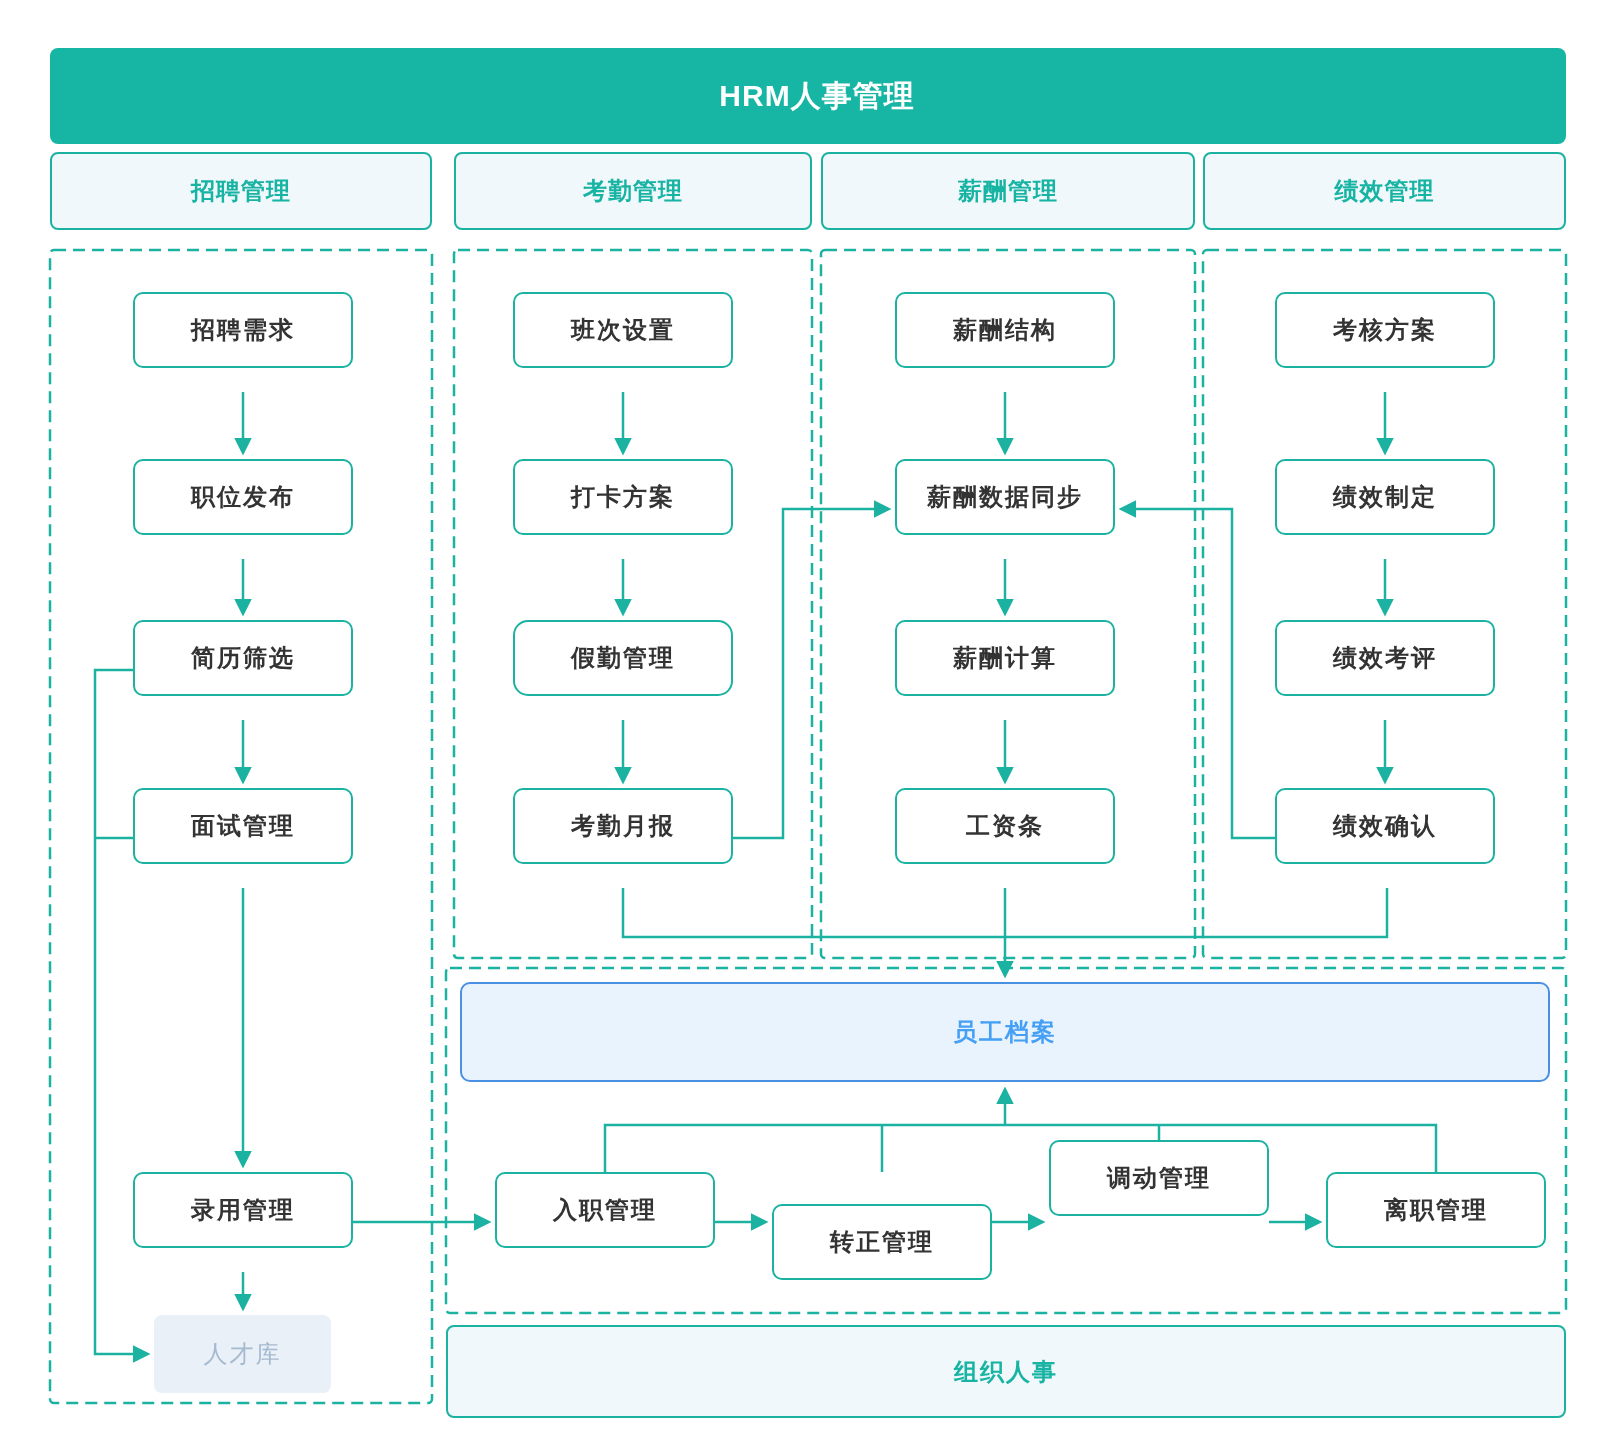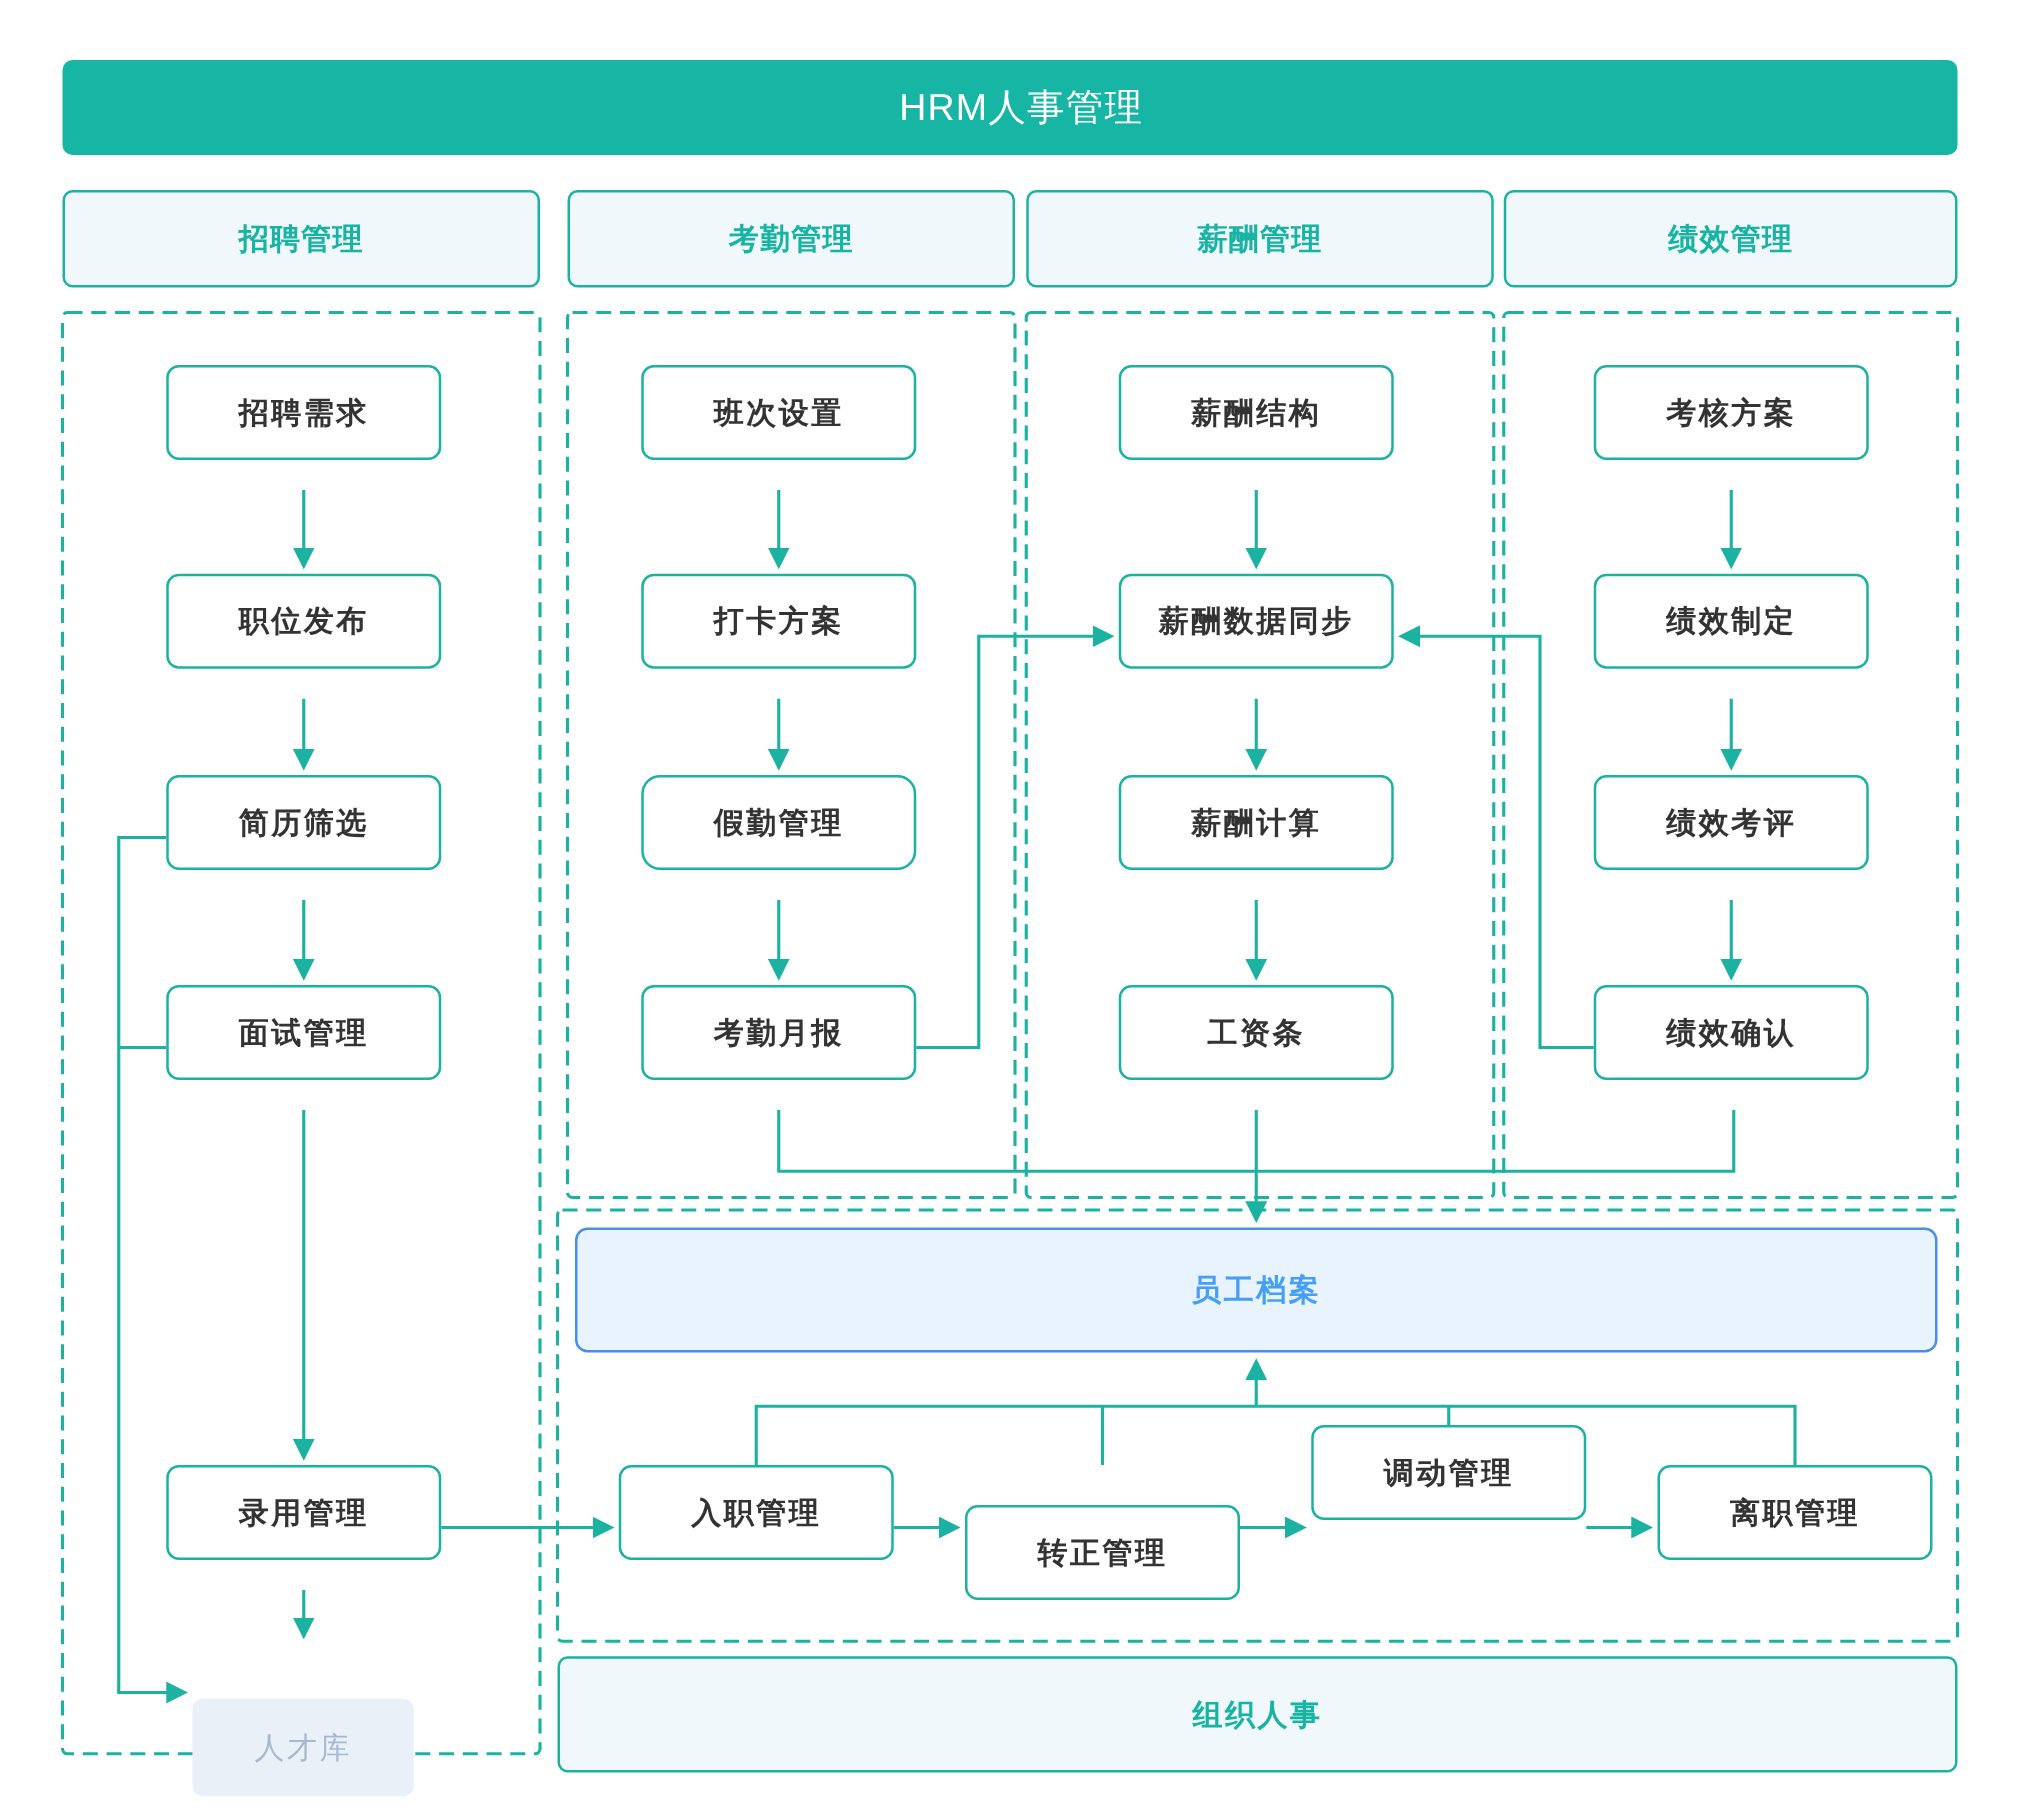--- a/index.html
+++ b/index.html
@@ -13,24 +13,24 @@
     --blue-text:#45a0f5;
     --muted-bg:#eaf0f8;
     --muted-text:#a5bacf;
   }
   *{margin:0;padding:0;box-sizing:border-box;}
   html,body{background:#ffffff;}
   body{font-family:"Liberation Sans","DejaVu Sans",sans-serif;}
   .stage{position:relative;width:1614px;height:1454px;background:#ffffff;overflow:hidden;}
   .abs{position:absolute;}
   .banner{
-    left:50px;top:48px;width:1516px;height:76px;
+    left:50px;top:48px;width:1516px;height:96px;
     background:var(--banner-bg);border-radius:8px;
     display:flex;align-items:center;justify-content:center;
-    color:#ffffff;font-size:30px;font-weight:normal;letter-spacing:1px;padding-left:18px;
+    color:#ffffff;font-size:30px;font-weight:bold;letter-spacing:1px;padding-left:18px;
   }
   .col-header{
     top:152px;height:78px;
     background:var(--header-bg);
     border:2px solid var(--node-border);border-radius:8px;
     display:flex;align-items:center;justify-content:center;
     color:var(--teal);font-size:24px;font-weight:bold;letter-spacing:1px;
   }
   .node{
     width:220px;height:76px;
@@ -43,21 +43,21 @@
     left:460px;top:982px;width:1090px;height:100px;
     background:var(--blue-bg);
     border:2px solid var(--blue-border);border-radius:10px;
     display:flex;align-items:center;justify-content:center;
     color:var(--blue-text);font-size:24px;font-weight:bold;letter-spacing:2px;
   }
   .talent{
     left:154px;top:1315px;width:177px;height:78px;
     background:var(--muted-bg);border-radius:8px;
     display:flex;align-items:center;justify-content:center;
-    color:var(--muted-text);font-size:24px;font-weight:500;letter-spacing:2px;margin-top:44px;
+    color:var(--muted-text);font-size:24px;font-weight:500;letter-spacing:2px;
   }
   .org-band{
     left:446px;top:1325px;width:1120px;height:93px;
     background:var(--header-bg);
     border:2px solid var(--node-border);border-radius:8px;
     display:flex;align-items:center;justify-content:center;
     color:var(--teal);font-size:24px;font-weight:bold;letter-spacing:2px;
   }
   svg.layer{position:absolute;left:0;top:0;width:1614px;height:1454px;}
   .dashed-box{fill:none;stroke:var(--node-border);stroke-width:2.5;stroke-dasharray:12 7;}

